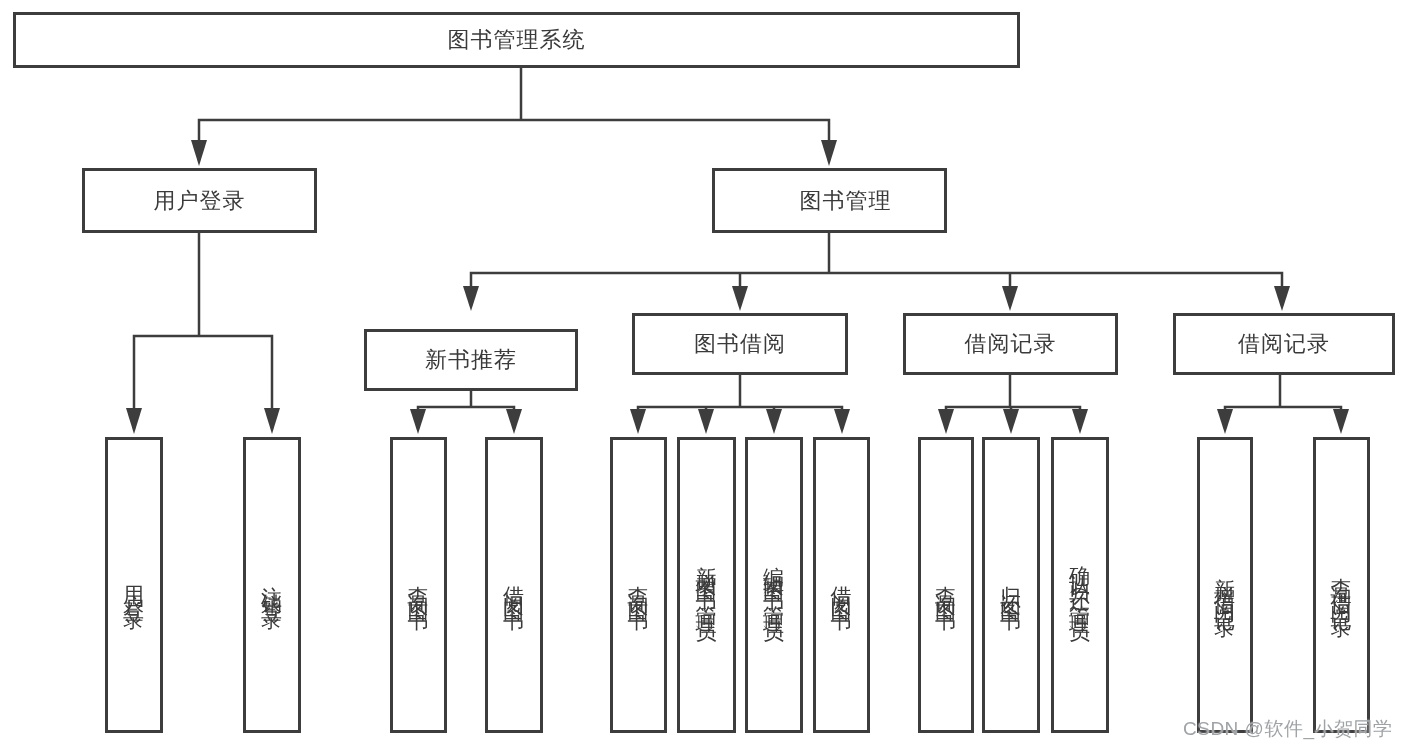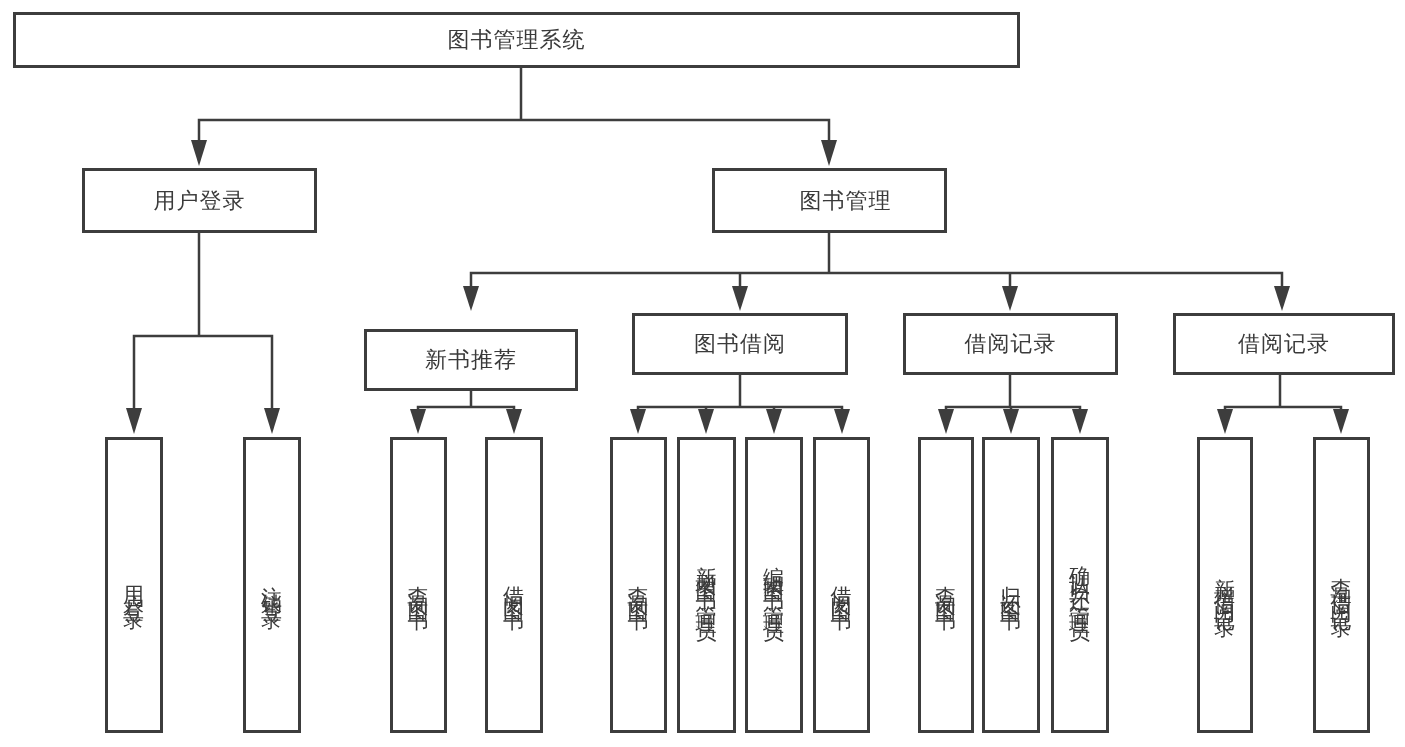--- a/index.html
+++ b/index.html
@@ -121,13 +121,14 @@
   <div class="node vbox" style="left:745px;top:437px;width:58px;height:296px;">编辑图书（管理员）</div>
   <div class="node vbox" style="left:813px;top:437px;width:57px;height:296px;">借阅图书</div>
 
   <div class="node vbox" style="left:918px;top:437px;width:56px;height:296px;">查询图书</div>
   <div class="node vbox" style="left:982px;top:437px;width:58px;height:296px;">归还图书</div>
   <div class="node vbox" style="left:1051px;top:437px;width:58px;height:296px;">确认归还（管理员）</div>
 
   <div class="node vbox" style="left:1197px;top:437px;width:56px;height:296px;">新增借阅记录</div>
   <div class="node vbox" style="left:1313px;top:437px;width:57px;height:296px;">查询借阅记录</div>
 
+  <div id="watermark">CSDN @软件_小贺同学</div>
 </div>
 
 </body></html>

